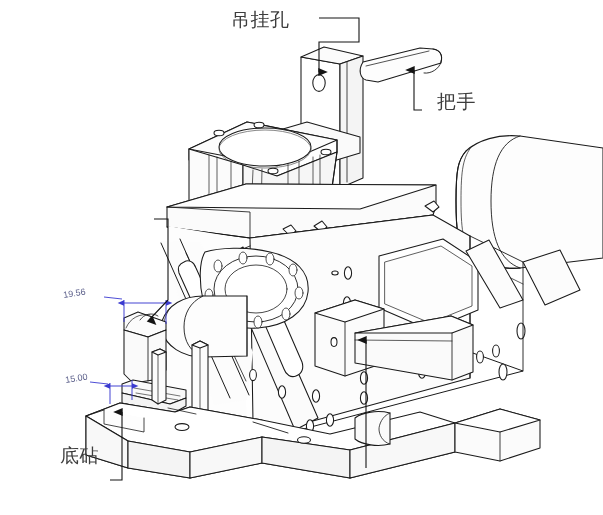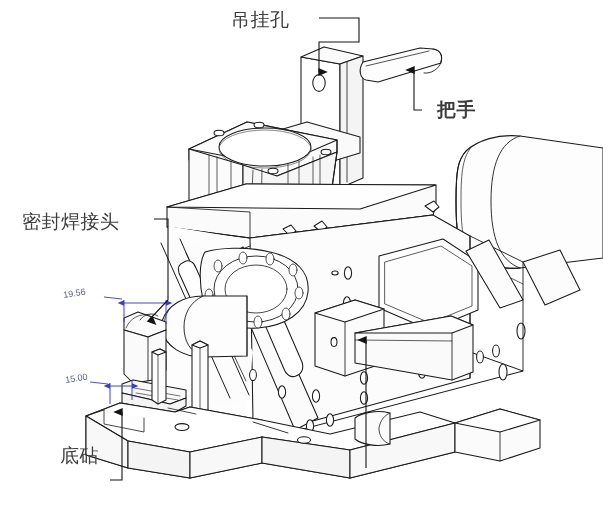--- a/index.html
+++ b/index.html
@@ -39,21 +39,21 @@
   .dim-text {
     position: absolute;
     color: #5b5f8a;
     font-size: 9px;
     white-space: nowrap;
     font-family: "Liberation Sans", "DejaVu Sans", sans-serif;
     transform: rotate(-9deg);
     transform-origin: left bottom;
   }
   #lbl-diaogua  { left: 231px; top: 10px; }
-  #lbl-bashou   { left: 437px; top: 100px; font-weight: bold; }
+  #lbl-bashou   { left: 437px; top: 92px; }
   #lbl-mifeng   { left: 22px;  top: 212px; }
   #lbl-dizhen   { left: 60px;  top: 446px; }
   #dim-1956 { left: 64px; top: 290px; }
   #dim-1500 { left: 66px; top: 375px; }
 </style>
 </head>
 <body>
 
 <div id="stage">
 
@@ -316,21 +316,20 @@
       <path d="M154,219 L168,219 L168,300 L150,319" marker-end="url(#arrDn)"></path>
       <path d="M110,480 L122,480 L122,412" marker-end="url(#arrUp)"></path>
       <path d="M366,468 L366,340" marker-end="url(#arrUp)"></path>
     </g>
   </svg>
 
   <div class="label" id="lbl-diaogua">吊挂孔</div>
 
   <div class="label" id="lbl-bashou">把手</div>
 
-  <div class="label" id="lbl-mifeng">密封焊接头</div>
 
   <div class="label" id="lbl-dizhen">底砧</div>
 
   <div class="dim-text" id="dim-1956">19.56</div>
 
   <div class="dim-text" id="dim-1500">15.00</div>
 
 </div>
 
 </body></html>

